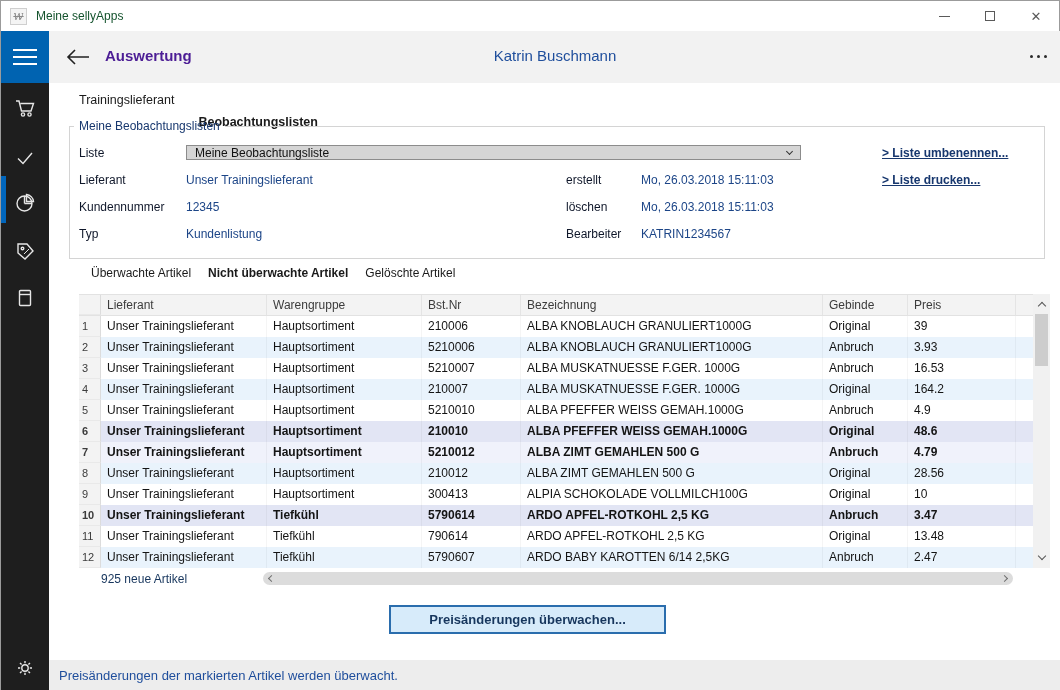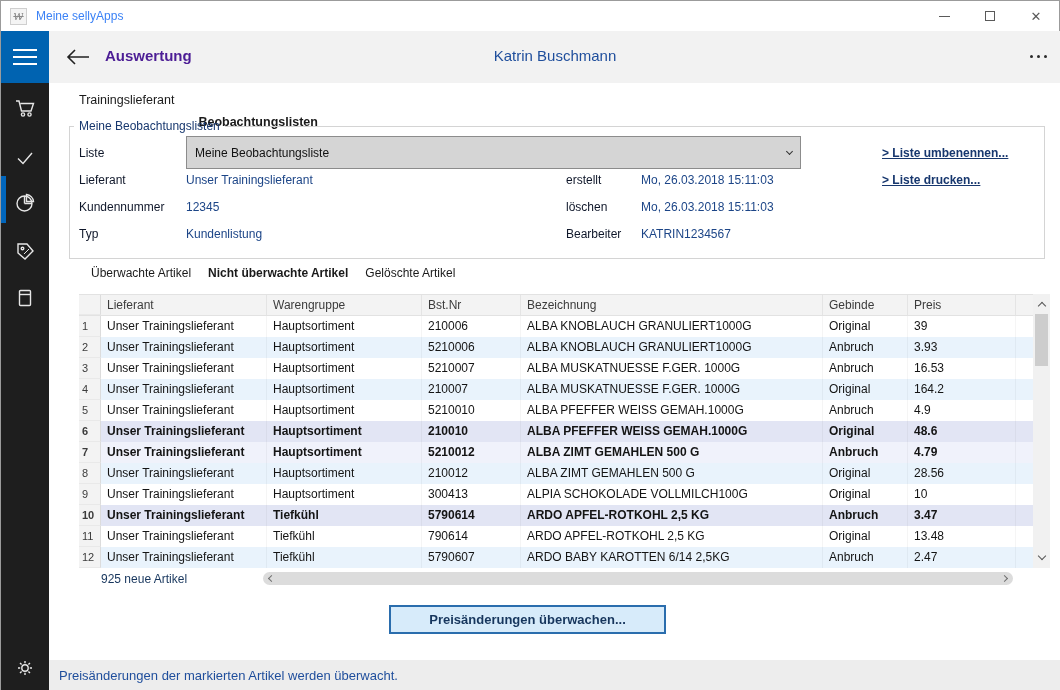--- a/index.html
+++ b/index.html
@@ -7,21 +7,21 @@
     font-family:"Liberation Sans","DejaVu Sans",sans-serif; }
   .window { position:relative; width:1060px; height:690px; background:#fff;
     border:1px solid #9b9b9b; }
 
   
   .titlebar { position:absolute; left:0; top:0; width:100%; height:30px; background:#fff;
     display:flex; align-items:center; }
   .app-icon { width:17px; height:17px; margin-left:9px; border:1px solid #cfcfcf; background:#f4f4f4;
     color:#8a8a8a; font-family:"DejaVu Serif",serif; font-style:italic; font-size:12px;
     line-height:14px; text-align:center; text-decoration:line-through; }
-  .titlebar .title { margin-left:9px; font-size:12px; color:#3b82f6; }
+  .titlebar .title { margin-left:9px; font-size:12px; color:#14532d; }
   .win-controls { position:absolute; right:0; top:0; height:30px; display:flex; }
   .win-btn { width:46px; height:30px; display:flex; align-items:center; justify-content:center; color:#5a5a5a; }
   .glyph-min { width:11px; height:1px; background:#5a5a5a; }
   .glyph-max { width:10px; height:10px; border:1px solid #5a5a5a; }
   .glyph-close { font-size:13px; line-height:13px; color:#5a5a5a; }
 
   
   .sidebar { position:absolute; left:0; top:30px; width:48px; height:660px; background:#1e1e1e; }
   .hamburger { position:absolute; left:0; top:0; width:48px; height:52px; background:#0063b1;
     display:flex; flex-direction:column; align-items:center; justify-content:center; gap:5px; }
@@ -46,21 +46,21 @@
   .tab.active { font-weight:bold;margin-top:22px; }
 
   fieldset.groupbox { position:absolute; left:20px; top:36px; width:976px; height:140px;
     border:1px solid #d4d4d4; }
   fieldset.groupbox legend { margin-left:4px; padding:0 5px; font-size:12px; color:#17376e; }
   .fields { position:absolute; left:9px; top:6px; display:grid;
     grid-template-columns:107px 380px 75px 1fr; grid-auto-rows:27px; align-items:center;
     width:800px; font-size:12px; }
   .flabel { color:#0f172a; }
   .fvalue { color:#1c4587; }
-  .dropdown { grid-column:2 / 5; width:615px; height:33px; background:#d5d5d5;
+  .dropdown { grid-column:2 / 5; width:615px; height:15px; background:#d5d5d5;
     border:1px solid #8c8c8c; display:flex; align-items:center; padding:0 8px;
     font-size:12px; color:#111; }
   .dropdown .spacer { flex:1; }
   .links { position:absolute; left:812px; top:7px; font-size:12px; }
   .links .link { display:block; height:27px; line-height:27px; color:#17376e; font-weight:bold;
     text-decoration:underline; white-space:nowrap; }
 
   .subtabs { position:absolute; left:42px; top:183px; display:flex; gap:17px; font-size:12px; color:#1a1a1a; }
   .subtab.active { font-weight:bold; }
 

